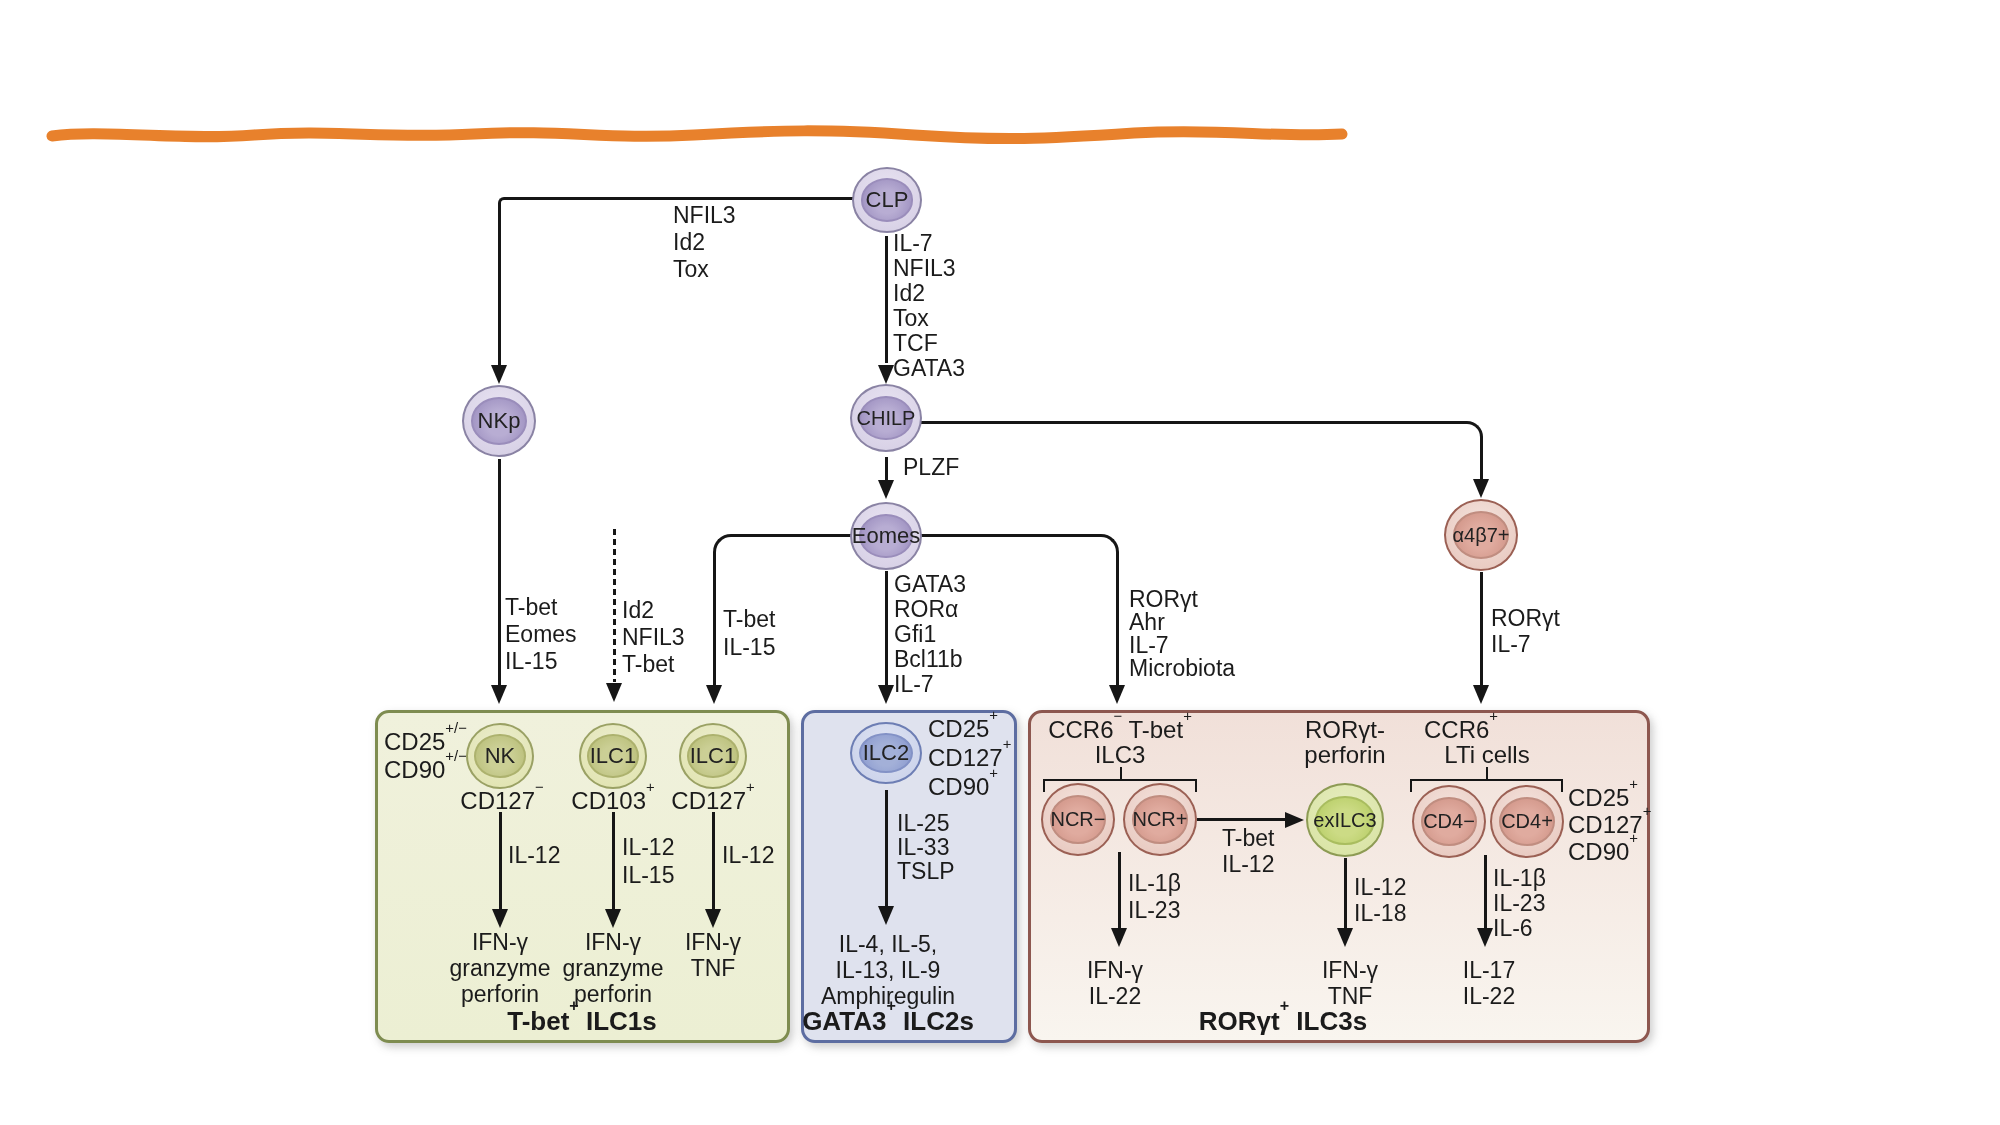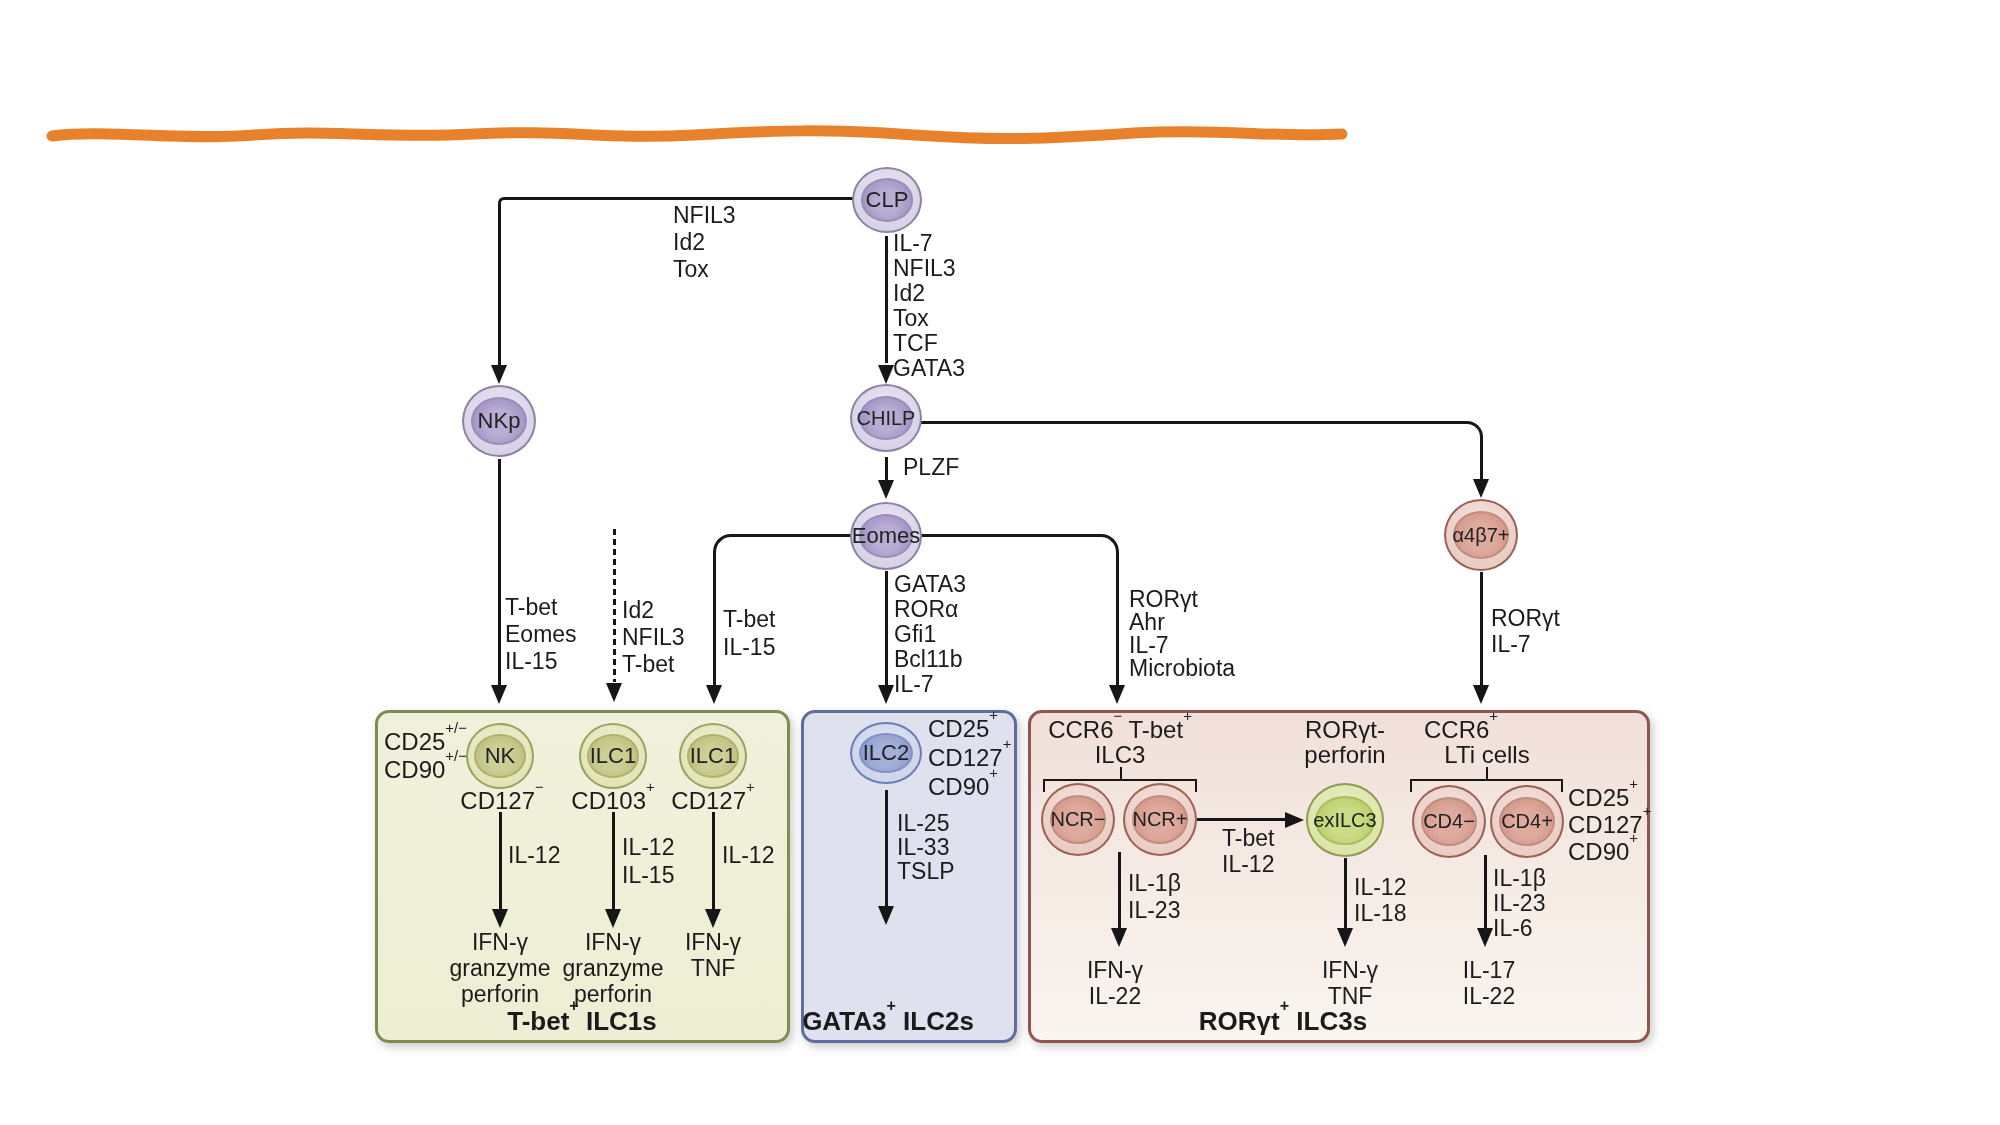--- a/index.html
+++ b/index.html
@@ -223,20 +223,25 @@
     <div><span>CD127</span><sup>+</sup></div>
     <div><span>CD90</span><sup>+</sup></div>
   </div>
   <div class="vl" style="left:885px;top:790px;height:116px"></div>
   <div class="ad" style="left:886px;top:906px"></div>
   <div class="lbl" style="left:897px;top:811px;line-height:24px">
     <div>IL-25</div>
     <div>IL-33</div>
     <div>TSLP</div>
   </div>
+  <div class="lbl tc" style="left:888px;top:931px;line-height:26px">
+    <div>IL-4, IL-5,</div>
+    <div>IL-13, IL-9</div>
+    <div>Amphiregulin</div>
+  </div>
   <div class="lbl btl tc" style="left:888px;top:1008px">
       <div><span>GATA3</span><sup>+</sup><span> ILC2s</span></div>
     </div>
 
   <div class="rbox" style="left:1028px;top:710px;width:622px;height:333px"></div>
 
   <div class="lbl hd tc" style="left:1120px;top:716px">
       <div><span>CCR6</span><sup>−</sup><span> T-bet</span><sup>+</sup></div>
     </div>
   <div class="lbl hd tc" style="left:1120px;top:741px">

